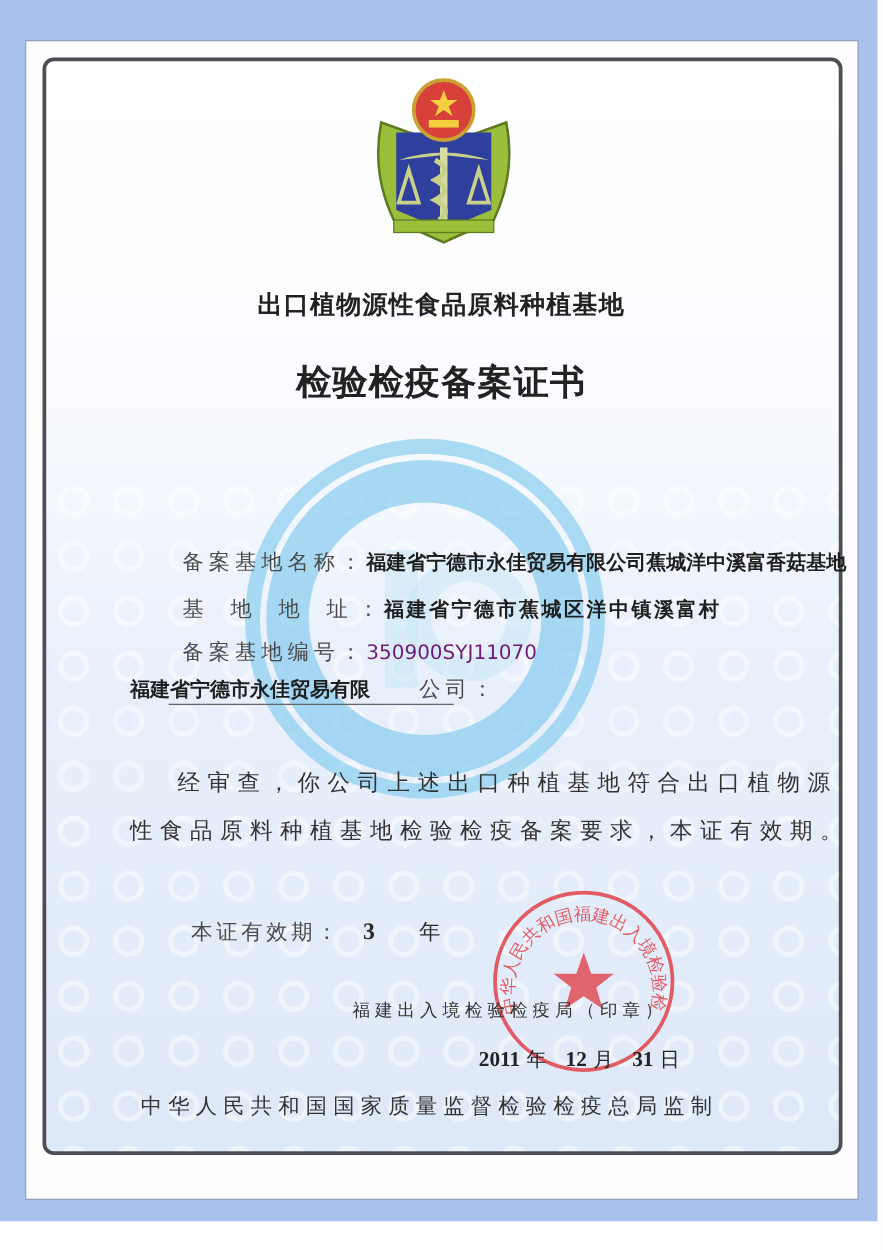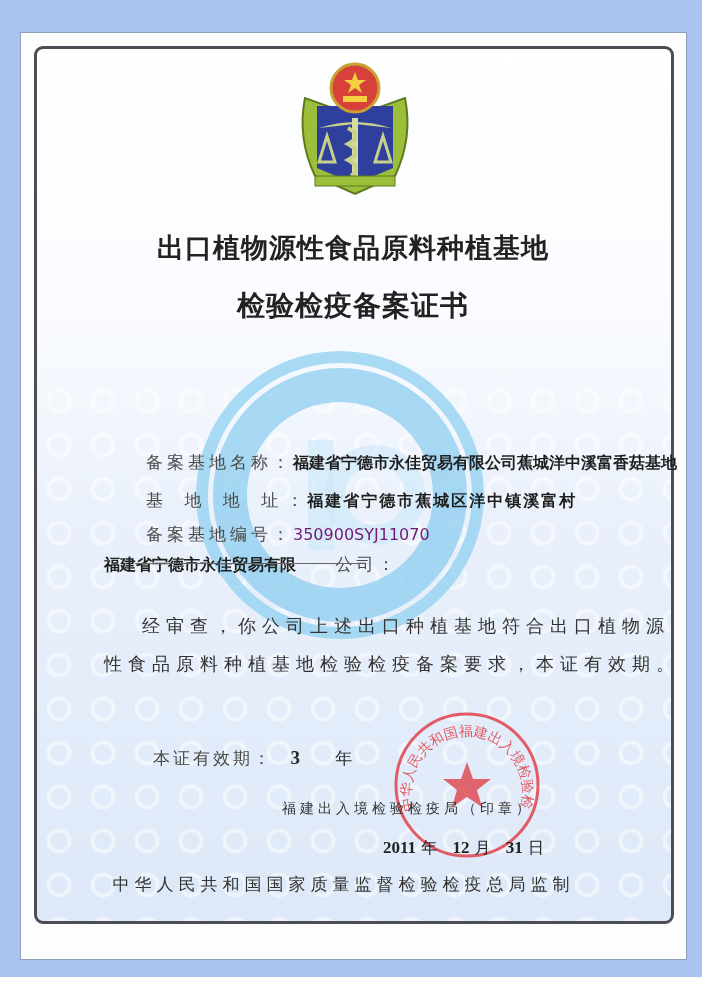--- a/index.html
+++ b/index.html
@@ -31,23 +31,23 @@
     }
     .watermark {
       position: absolute; left: 190px; top: 345px; width: 300px; height: 300px;
     }
     .emblem { position: absolute; left: 293px; top: 58px; width: 124px; height: 140px; }
     .title {
       position: absolute; left: 0; width: 706px; text-align: center;
       font-family: "DejaVu Serif", serif; font-weight: bold; color: #222;
       letter-spacing: 1px;
     }
-    .title-1 { top: 230px; font-size: 27px; font-family: Liberation Mono, monospace; }
+    .title-1 { top: 230px; font-size: 20px; font-family: Liberation Mono, monospace; }
     .title-2 { top: 287px; font-size: 28px; }
-    .field { position: absolute; font-size: 17px; color: #2a2a2a; white-space: nowrap; margin-top: 13px; }
+    .field { position: absolute; font-size: 17px; color: #2a2a2a; white-space: nowrap; }
     .label { color: #4a4a4a; letter-spacing: 4px; }
     .value { font-family: "DejaVu Sans", sans-serif; font-weight: bold; color: #1e1e1e; font-size: 16px; }
     .code { font-family: "DejaVu Sans", sans-serif; font-weight: normal; font-size: 16px; color: #701a75; }
     .underline-row { position: absolute; left: 104px; top: 540px; }
     .underline-line { position: absolute; left: 135px; top: 563px; width: 228px; height: 1px; background: #666; }
     .body-text { position: absolute; font-size: 18px; color: #333; letter-spacing: 6px; margin-top: 24px; }
     .sign { position: absolute; font-size: 14px; color: #333; letter-spacing: 4px; }
     .date { position: absolute; font-size: 16px; color: #222; }
     .date b { font-family: "Liberation Serif", serif; font-size: 17px; }
     .seal { position: absolute; left: 392px; top: 710px; width: 150px; height: 150px; }

